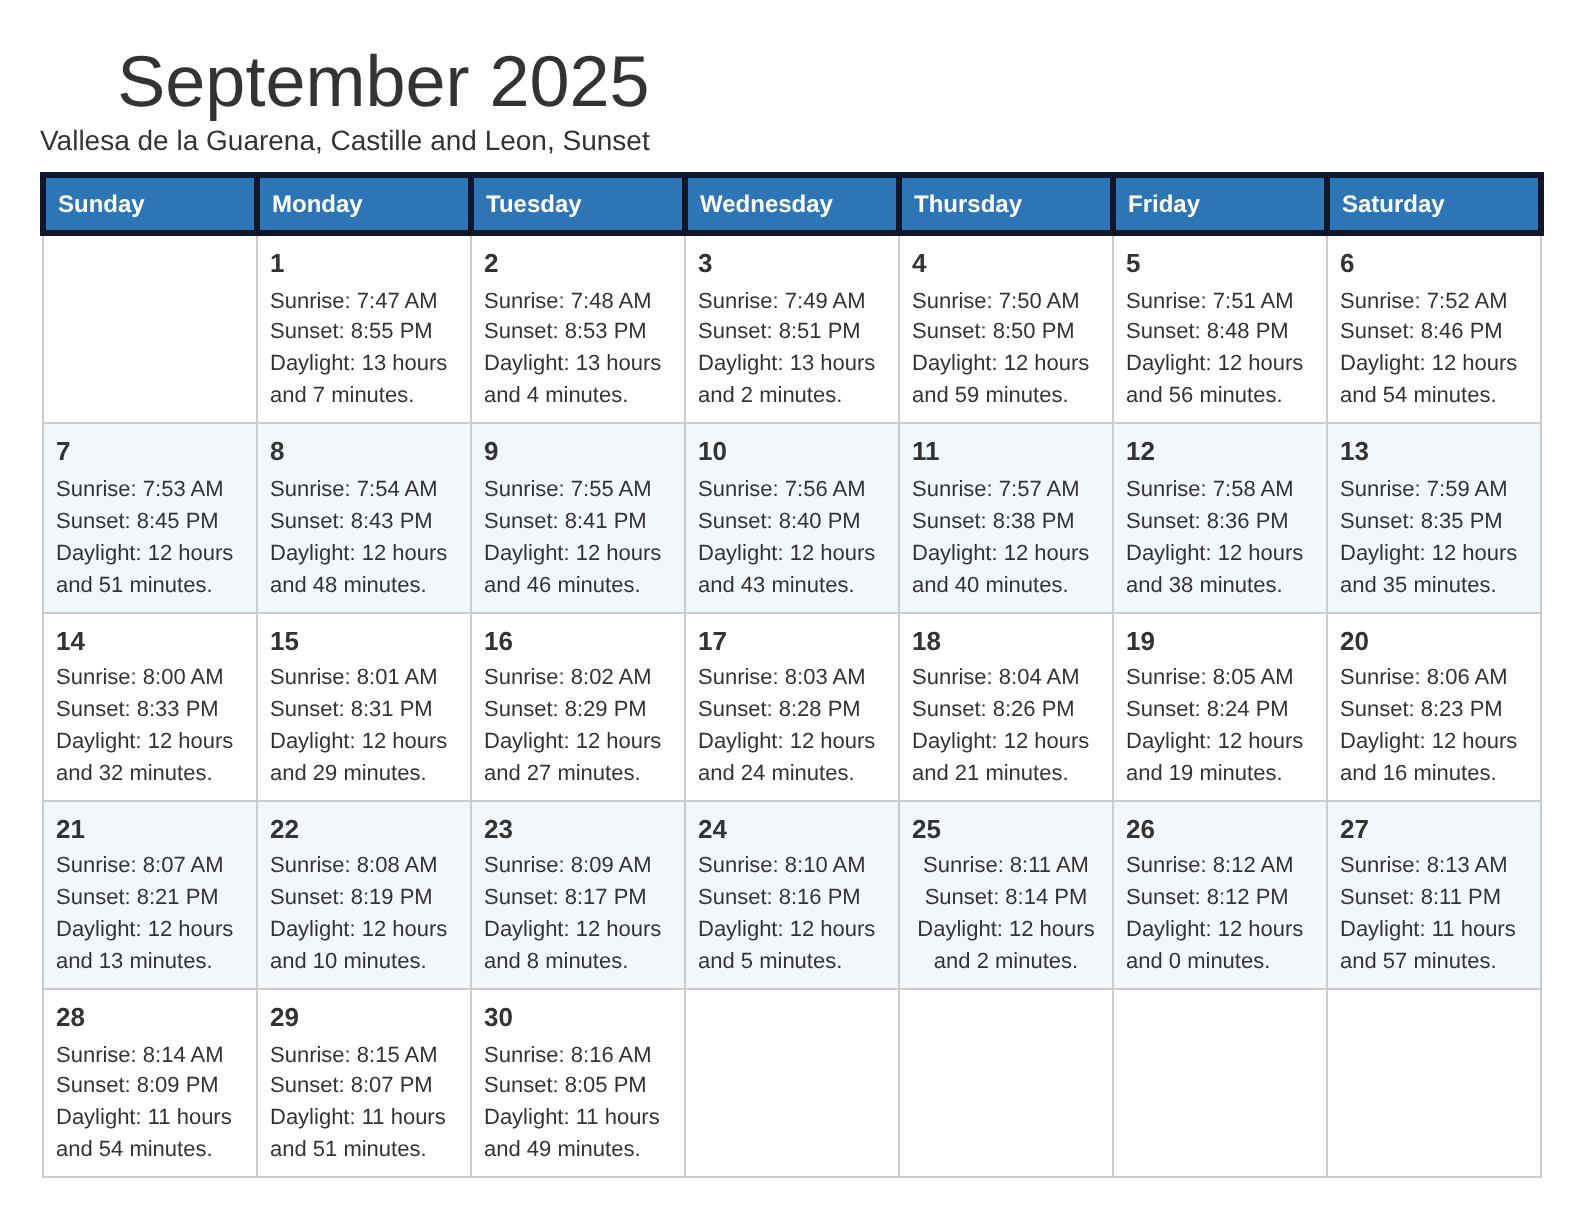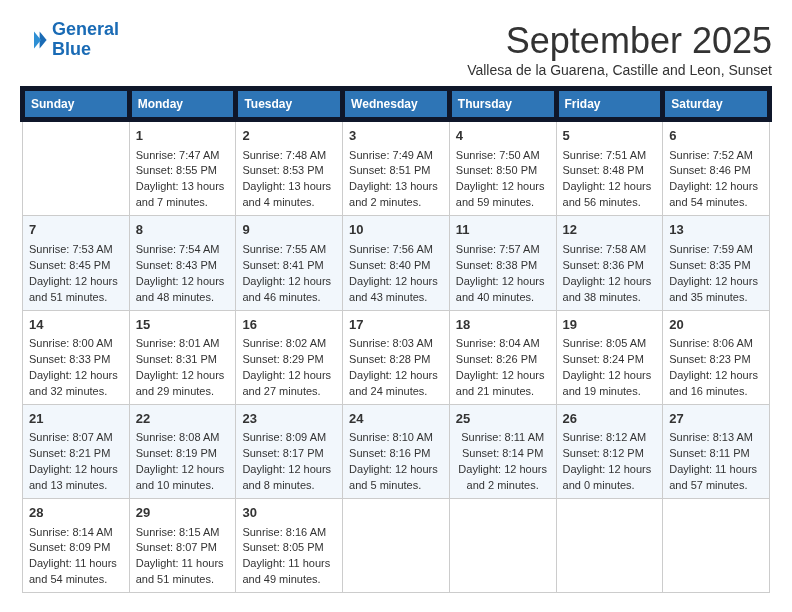--- a/index.html
+++ b/index.html
@@ -51,21 +51,21 @@
       border-collapse: collapse;
       font-size: 11px;
     }
     thead tr th {
       background-color: #2e75b6;
       color: #fff;
       text-align: left;
       padding: 6px 6px;
       font-size: 12px;
       font-weight: bold;
-      border: 5px solid #0f172a;
+      border: 3px solid #0f172a;
     }
     tbody tr td {
       border: 1px solid #ccc;
       padding: 4px 6px;
       vertical-align: top;
       width: calc(100% / 7);
       min-height: 80px;
       color: #333;
       line-height: 1.5;
     }
@@ -84,30 +84,20 @@
     .day-info {
       font-size: 11px;
       color: #333;
       line-height: 1.45;
     }
   </style>
 </head>
 <body>
 
 <div class="header">
-  <div class="logo">
-    <svg class="logo-icon" viewBox="0 0 40 40">
-      <polygon points="28,8 38,20 28,32" fill="#1a6bb5"></polygon>
-      <polygon points="20,8 30,20 20,32" fill="#2e8fd4"></polygon>
-    </svg>
-    <div class="logo-text">
-      <div><span>General</span></div>
-      <div><span style="color:#1a6bb5;">Blue</span></div>
-    </div>
-  </div>
   <div class="title-block">
     <div class="month-title">September 2025</div>
     <div class="subtitle">Vallesa de la Guarena, Castille and Leon, Sunset</div>
   </div>
 </div>
 
 <table>
   <thead>
     <tr>
     <th>Sunday</th>

